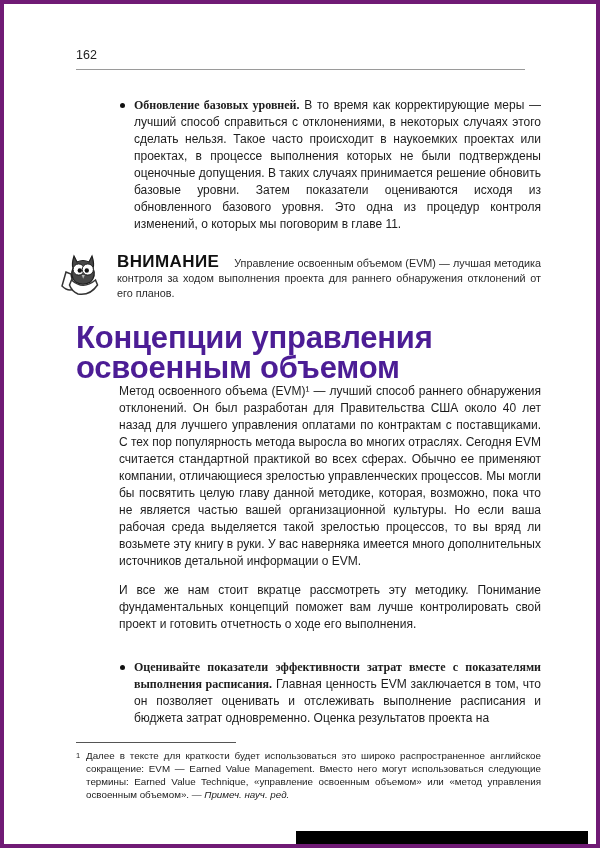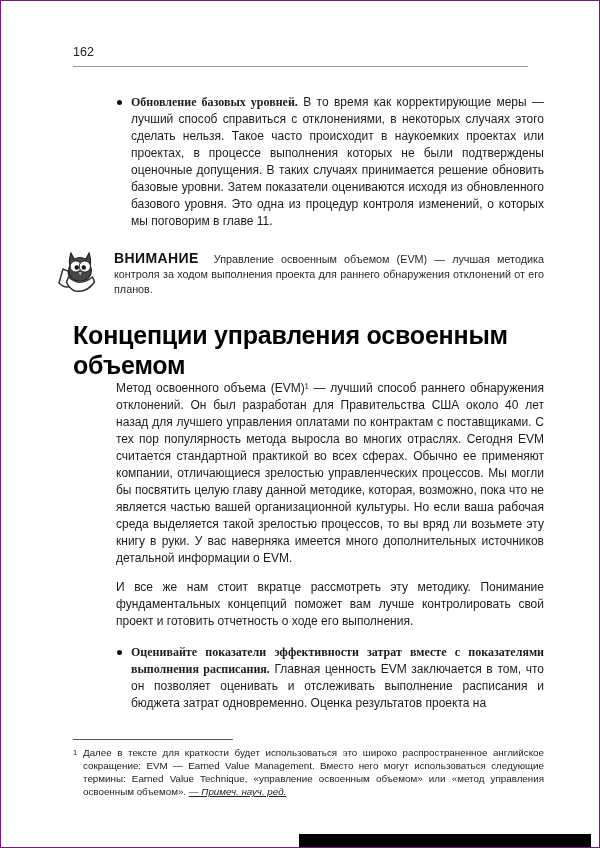--- a/index.html
+++ b/index.html
@@ -6,21 +6,21 @@
   html, body { background: #fff; }
   body {
     width: 600px; height: 848px;
     font-family: "Liberation Sans", "DejaVu Sans", sans-serif;
     color: #1c1c1c;
   }
   .page {
     position: relative;
     width: 600px; height: 848px;
     background: #ffffff;
-    border: 1px solid #701a75;
+    border: 4px solid #701a75;
     padding: 44px 55px 0 72px;
     overflow: hidden;
   }
   
   .running-header { display: flex; align-items: baseline; }
   .page-num { font-size: 12.5px; color: #222; }
   .running-head {
     font-size: 9.5px; color: #6d6d6d;
     letter-spacing: 0.6px; margin-left: 31px;
   }
@@ -48,54 +48,54 @@
     align-items: flex-start;
     margin-left: -16px;
   }
   .warning-icon { flex: 0 0 46px; margin-right: 11px; }
   .warning-body {
     font-size: 10.8px; line-height: 15px;
     text-align: justify; color: #2a2a2a;
     padding-top: 3px;
   }
   .warning-label {
-    font-weight: bold; font-size: 14px;
+    font-weight: bold; font-size: 17px;
     letter-spacing: 0.4px; color: #111;
     margin-right: 15px;
   }
 
   
   .section-heading {
     margin-top: 22px;
-    font-size: 25px; line-height: 30px;
-    font-weight: bold; color: #000000;
+    font-size: 31px; line-height: 30px;
+    font-weight: bold; color: #4c1d95;
     letter-spacing: -0.2px;
   }
 
   .para-1 { }
   .para-2 { margin-top: 12px; }
-  .list-2 { margin-top: 14px; }
+  .list-2 { margin-top: 26px; }
 
   
   .footnote-area {
     position: absolute;
     left: 72px; right: 55px; top: 738px;
   }
   .footnote-rule { border: 0; border-top: 1px solid #555; width: 160px; }
   .footnote {
     margin-top: 6px;
     font-size: 9.8px; line-height: 13px;
     text-align: justify; color: #222;
     position: relative; padding-left: 10px;
   }
   .footnote sup {
     position: absolute; left: 0; top: 0;
     font-size: 7.5px;
   }
-  .footnote .attribution { font-style: italic; text-decoration: underline; }
+  .footnote .attribution { font-style: italic; }
 
   
   .bottom-bar {
     position: absolute;
     right: 8px; bottom: 0;
     width: 292px; height: 13px;
     background: #000;
   }
 </style>
 </head>

